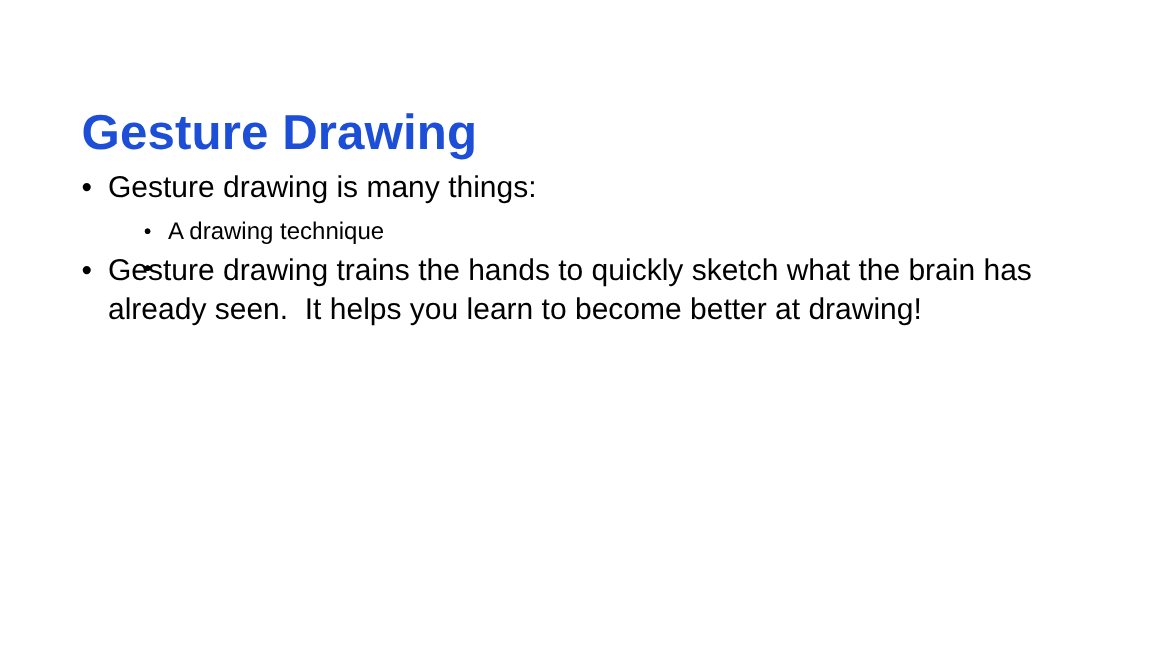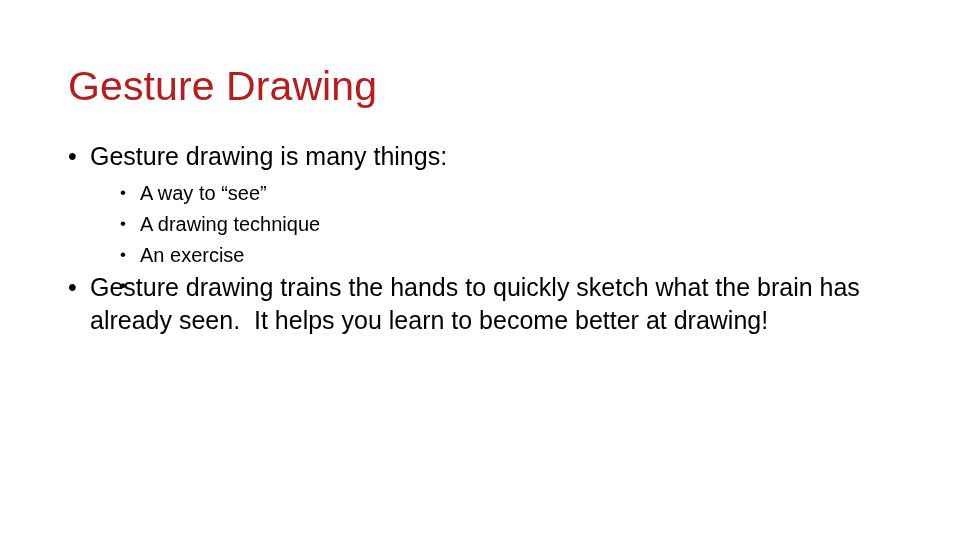--- a/index.html
+++ b/index.html
@@ -19,26 +19,26 @@
     position: relative;
     width: 960px;
     height: 540px;
     background: #ffffff;
   }
 
   
   .slide-title {
     position: absolute;
     left: 68px;
-    top: 36px;
+    top: 60px;
     font-size: 41px;
-    font-weight: 400;
+    font-weight: 700;
     letter-spacing: 0.1px;
     line-height: 1.15;
-    color: #b91c1c;
+    color: #1d4ed8;
     white-space: nowrap;
   }
 
   
   .slide-body {
     position: absolute;
     left: 68px;
     top: 140px;
     width: 830px;
   }
@@ -111,29 +111,27 @@
 
     <ul class="level1">
 
       <li class="l1-item">
         <span class="bullet-glyph">•</span>
         <span class="l1-text">Gesture drawing is many things:</span>
 
         <ul class="level2">
           <li class="l2-item">
             <span class="bullet-glyph">•</span>
-            <span class="l2-text">A way to “see”</span>
           </li>
           <li class="l2-item">
             <span class="bullet-glyph">•</span>
             <span class="l2-text">A drawing technique</span>
           </li>
           <li class="l2-item">
             <span class="bullet-glyph">•</span>
-            <span class="l2-text">An exercise</span>
           </li>
           <li class="l2-item">
             <span class="bullet-glyph">•</span>
           </li>
           <li class="l2-item">
             <span class="bullet-glyph">•</span>
           </li>
         </ul>
       </li>
     </ul>

